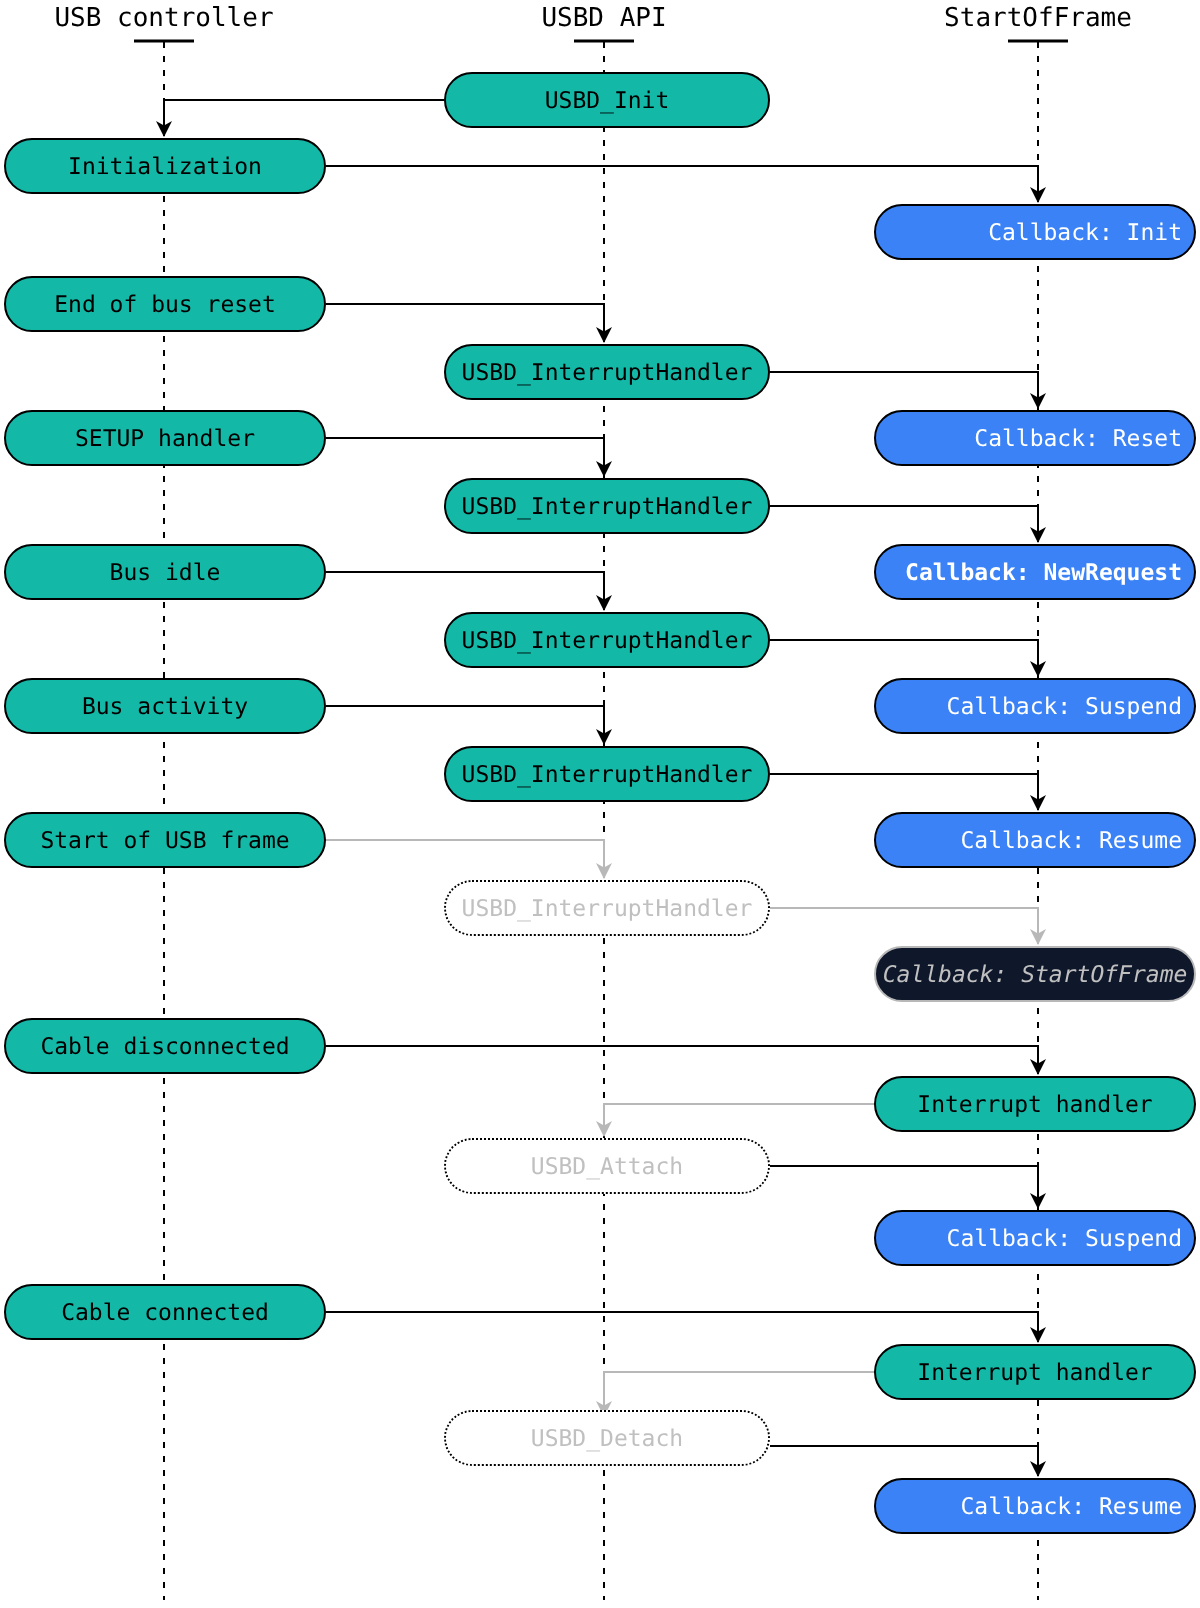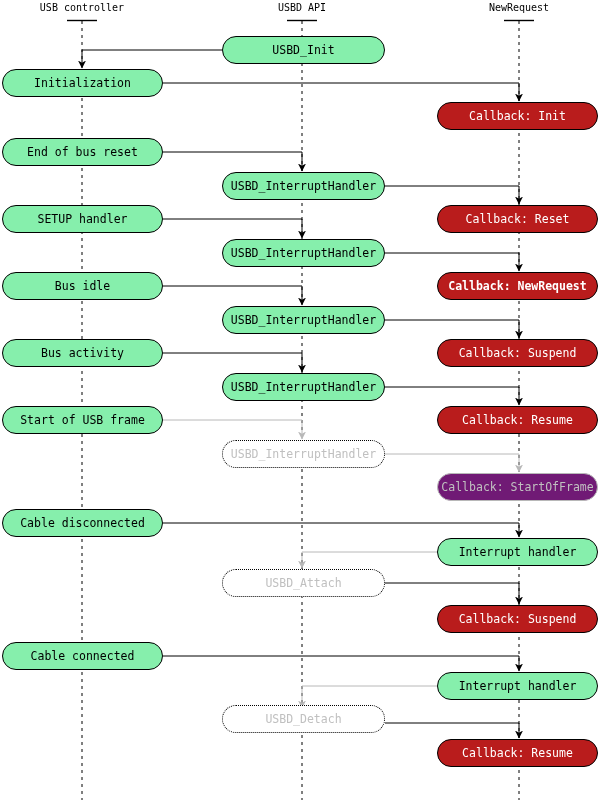--- a/index.html
+++ b/index.html
@@ -19,58 +19,60 @@
   }
   #diagram-svg {
     position: absolute;
     left: 0;
     top: 0;
     width: 600px;
     height: 804px;
   }
   .lifeline-title {
     position: absolute;
-    font-size: 10px;
+    font-size: 13px;
     color: #000000;
     white-space: nowrap;
     transform: translateX(-50%);
     letter-spacing: 0px;
   }
   .node {
     position: absolute;
     box-sizing: border-box;
     display: flex;
     align-items: center;
     justify-content: center;
     height: 28px;
     border-radius: 14px;
     font-size: 11.5px;
     white-space: nowrap;
     overflow: hidden;
     letter-spacing: 0px;
   }
   .node.plain {
-    background: #86efac;
+    background: #14b8a6;
     border: 1px solid #000000;
     color: #000000;
   }
   .node.callback {
-    background: #b91c1c;
+    background: #3b82f6;
     border: 1px solid #000000;
     color: #ffffff;
+    justify-content: flex-end;
   }
   .node.ghost-dotted {
     background: #ffffff;
     border: 1px dotted #000000;
     color: #c0c0c0;
   }
   .node.ghost-solid {
-    background: #701a75;
+    background: #0f172a;
     border: 1px solid #b8b8b8;
     color: #c0c0c0;
+    font-style: italic;
   }
   .node-label {
     display: block;
     padding: 0 6px;
   }
 </style>
 </head>
 <body>
 
 <div id="diagram-root">
@@ -110,21 +112,21 @@
       <path d="M163,523 L519,523 L519,537" fill="none" stroke="#000000" stroke-width="1" marker-end="url(#arrow-dark)"></path>
       <path d="M437,552 L302,552 L302,568" fill="none" stroke="#b8b8b8" stroke-width="1" marker-end="url(#arrow-ghost)"></path>
       <path d="M385,583 L519,583 L519,604" fill="none" stroke="#000000" stroke-width="1" marker-end="url(#arrow-dark)"></path>
       <path d="M163,656 L519,656 L519,671" fill="none" stroke="#000000" stroke-width="1" marker-end="url(#arrow-dark)"></path>
       <path d="M437,686 L302,686 L302,708" fill="none" stroke="#b8b8b8" stroke-width="1" marker-end="url(#arrow-ghost)"></path>
       <path d="M385,723 L519,723 L519,738" fill="none" stroke="#000000" stroke-width="1" marker-end="url(#arrow-dark)"></path>
     </svg>
   <div id="titles-layer">
       <div class="lifeline-title" style="left: 82px; top: 2px;">USB controller</div>
       <div class="lifeline-title" style="left: 302px; top: 2px;">USBD API</div>
-      <div class="lifeline-title" style="left: 519px; top: 2px;">NewRequest</div>
+      <div class="lifeline-title" style="left: 519px; top: 2px;">StartOfFrame</div>
     </div>
   <div id="nodes-layer">
       <div class="node plain" style="left: 222px; top: 36px; width: 163px;">
         <span class="node-label">USBD_Init</span>
       </div>
       <div class="node plain" style="left: 2px; top: 69px; width: 161px;">
         <span class="node-label">Initialization</span>
       </div>
       <div class="node callback" style="left: 437px; top: 102px; width: 161px;">
         <span class="node-label">Callback: Init</span>

